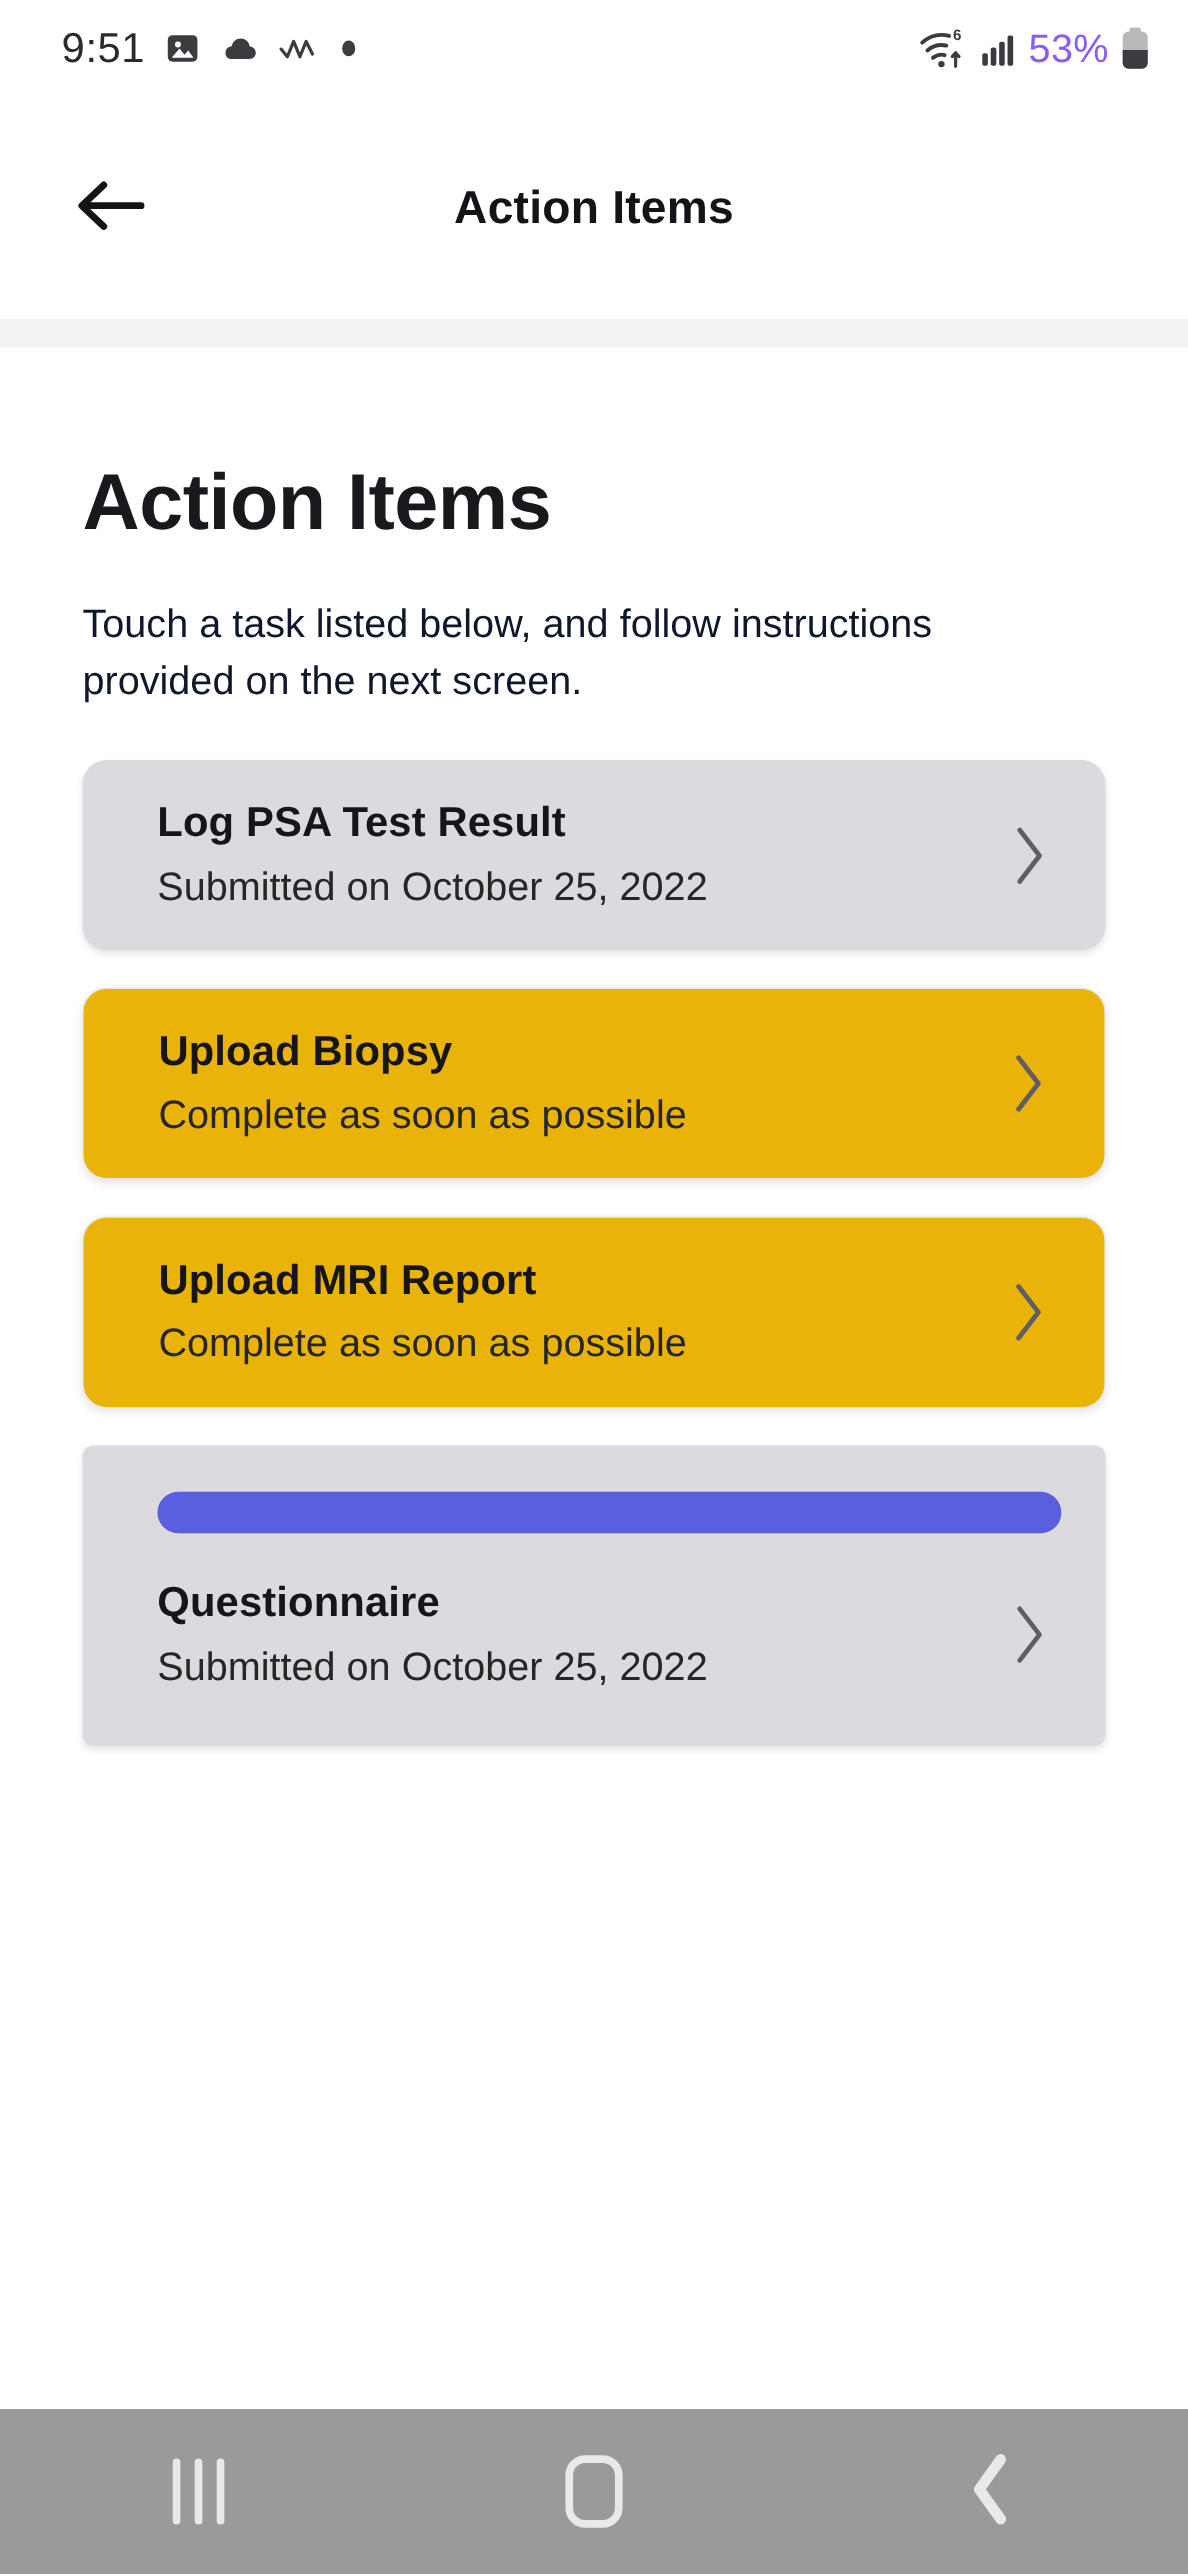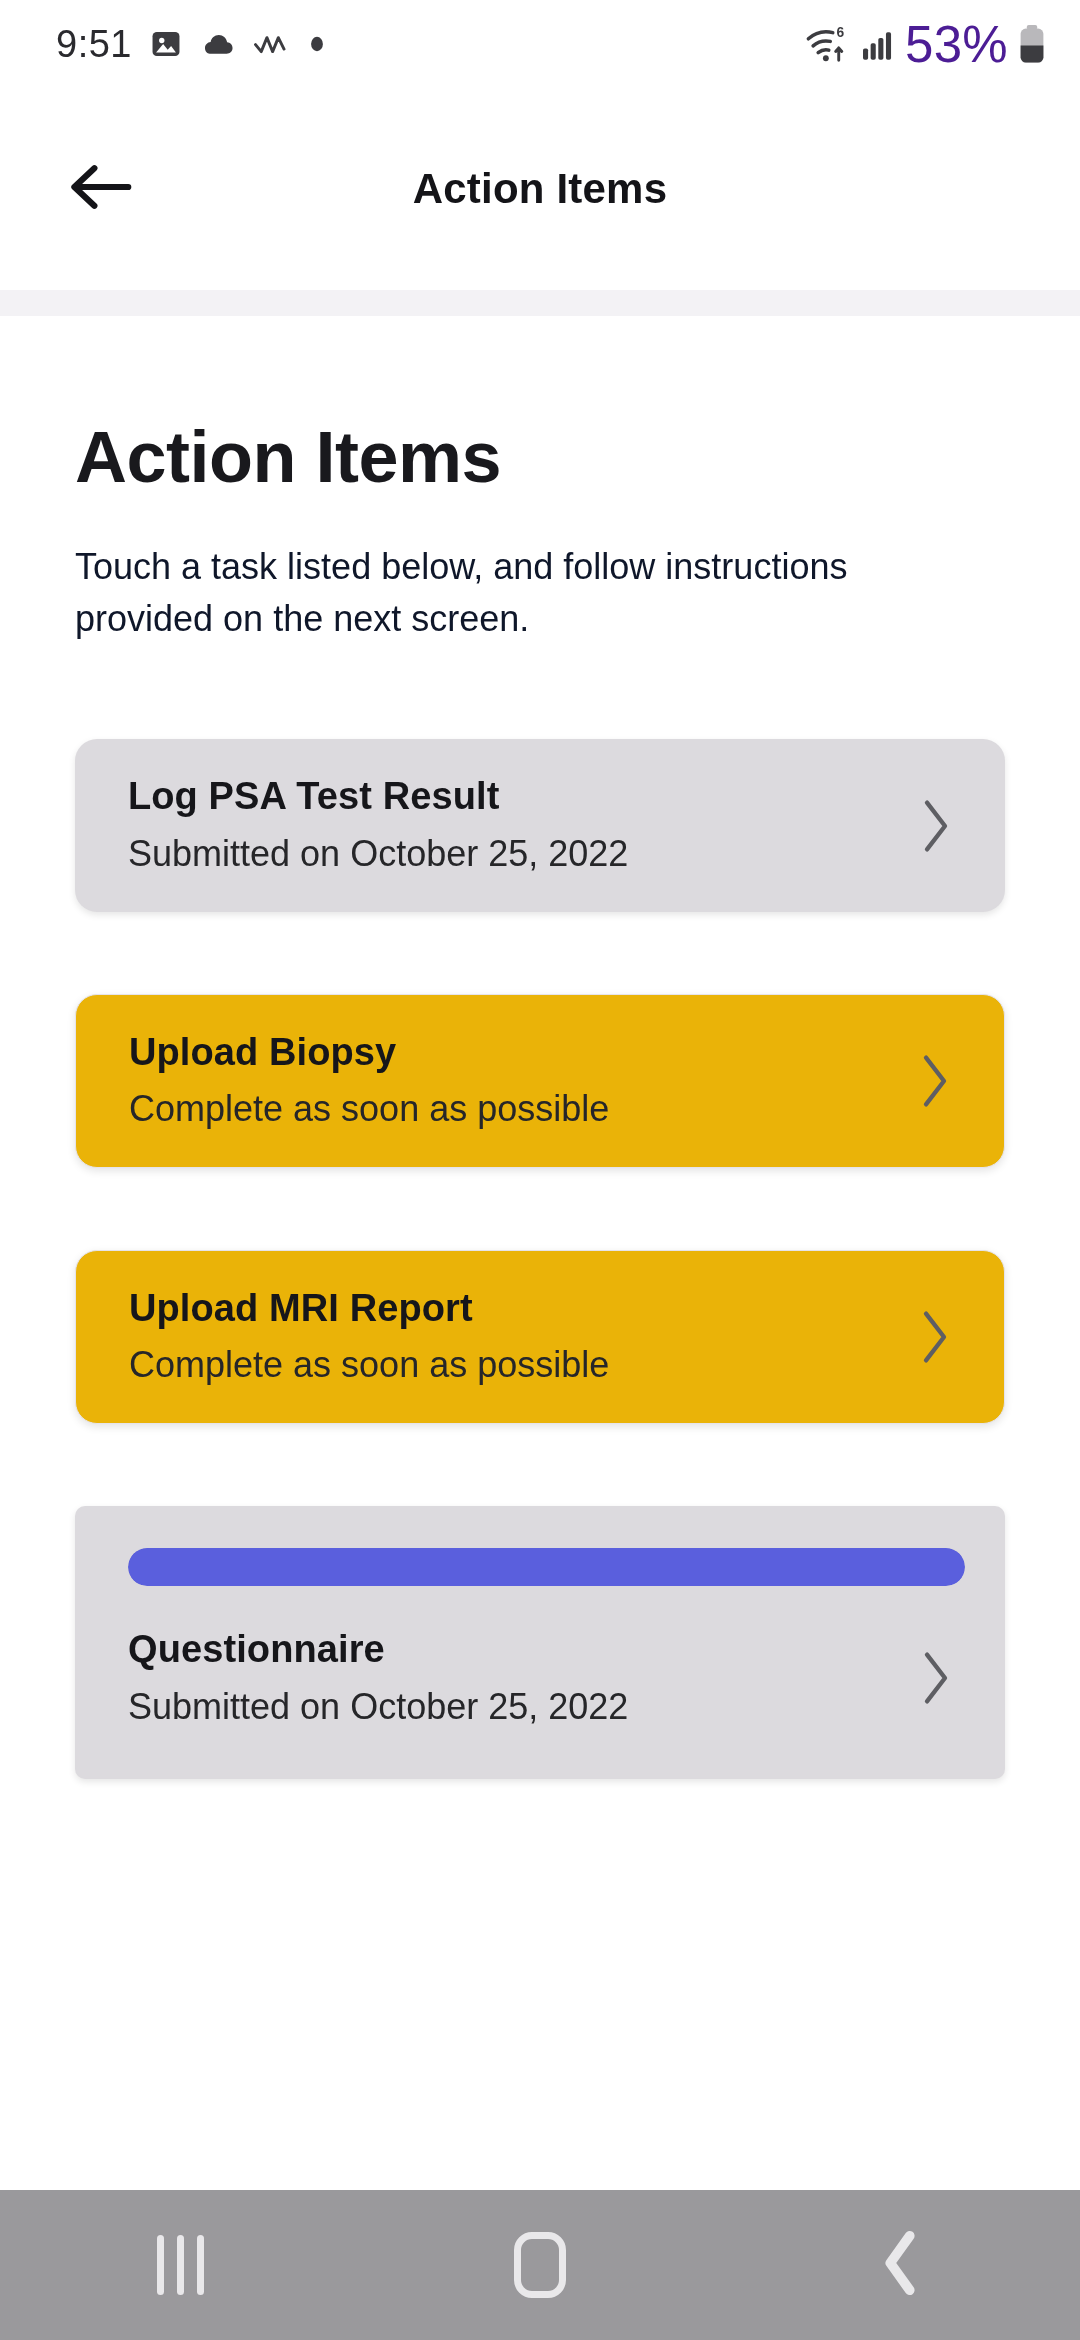--- a/index.html
+++ b/index.html
@@ -15,21 +15,21 @@
   .status-bar {
     position:absolute; top:0; left:0; width:1080px; height:88px;
     display:flex; align-items:center; justify-content:space-between;
     padding:0 34px 0 56px;
     background:#ffffff;
   }
   .status-left { display:flex; align-items:center; gap:17px; }
   .clock { font-size:38px; color:#2a2a2e; letter-spacing:0.5px; font-family:"Liberation Sans", sans-serif; }
   .sb-icon { display:flex; align-items:center; justify-content:center; }
   .status-right { display:flex; align-items:center; gap:10px; }
-  .battery-pct { font-size:51px; color:#4c1d95; letter-spacing:0.3px; }
+  .battery-pct { font-size:36px; color:#8b5cf6; letter-spacing:0.3px; }
 
   
   .app-bar {
     position:absolute; top:88px; left:0; width:1080px; height:202px;
     background:#ffffff;
     display:flex; align-items:center;
   }
   .back-btn {
     position:absolute; left:56px; top:50%; transform:translateY(-50%);
     width:88px; height:88px; display:flex; align-items:center; justify-content:center;
@@ -62,25 +62,24 @@
     margin-top:48px;
     font-size:36px; color:#0f172a; line-height:1.45;
     max-width:790px;
   }
 
   .card-list { margin-top:46px; display:flex; flex-direction:column; gap:34px; }
 
   .task-card {
     position:relative;
     border-radius:22px;
-    padding:34px 40px 34px 53px;
+    padding:34px 40px 34px 68px;
     display:flex; align-items:center;
     cursor:pointer;
     min-height:150px;
-    margin-top:48px;
   }
   .task-card.state-done {
     background:#dcdade;
     box-shadow:0 3px 7px rgba(0,0,0,0.10);
   }
   .task-card.state-pending {
     background:#eab308;
     border:1px solid #e6e4ea;
     box-shadow:0 3px 9px rgba(0,0,0,0.11);
   }

